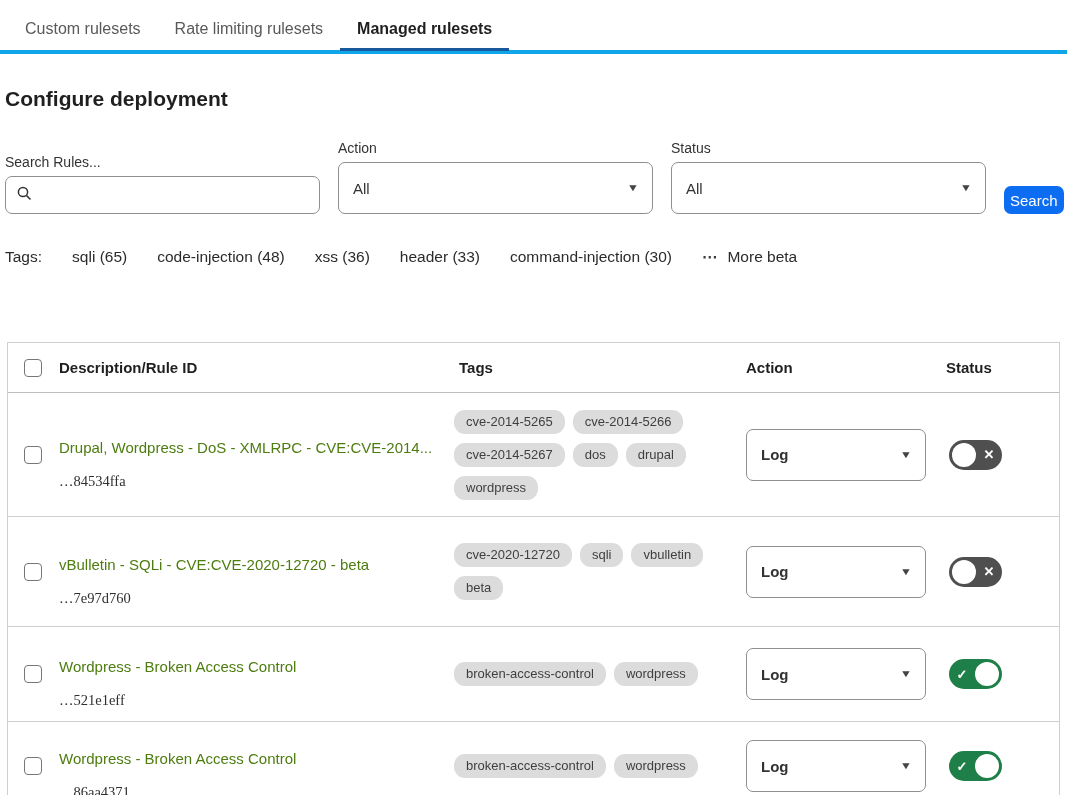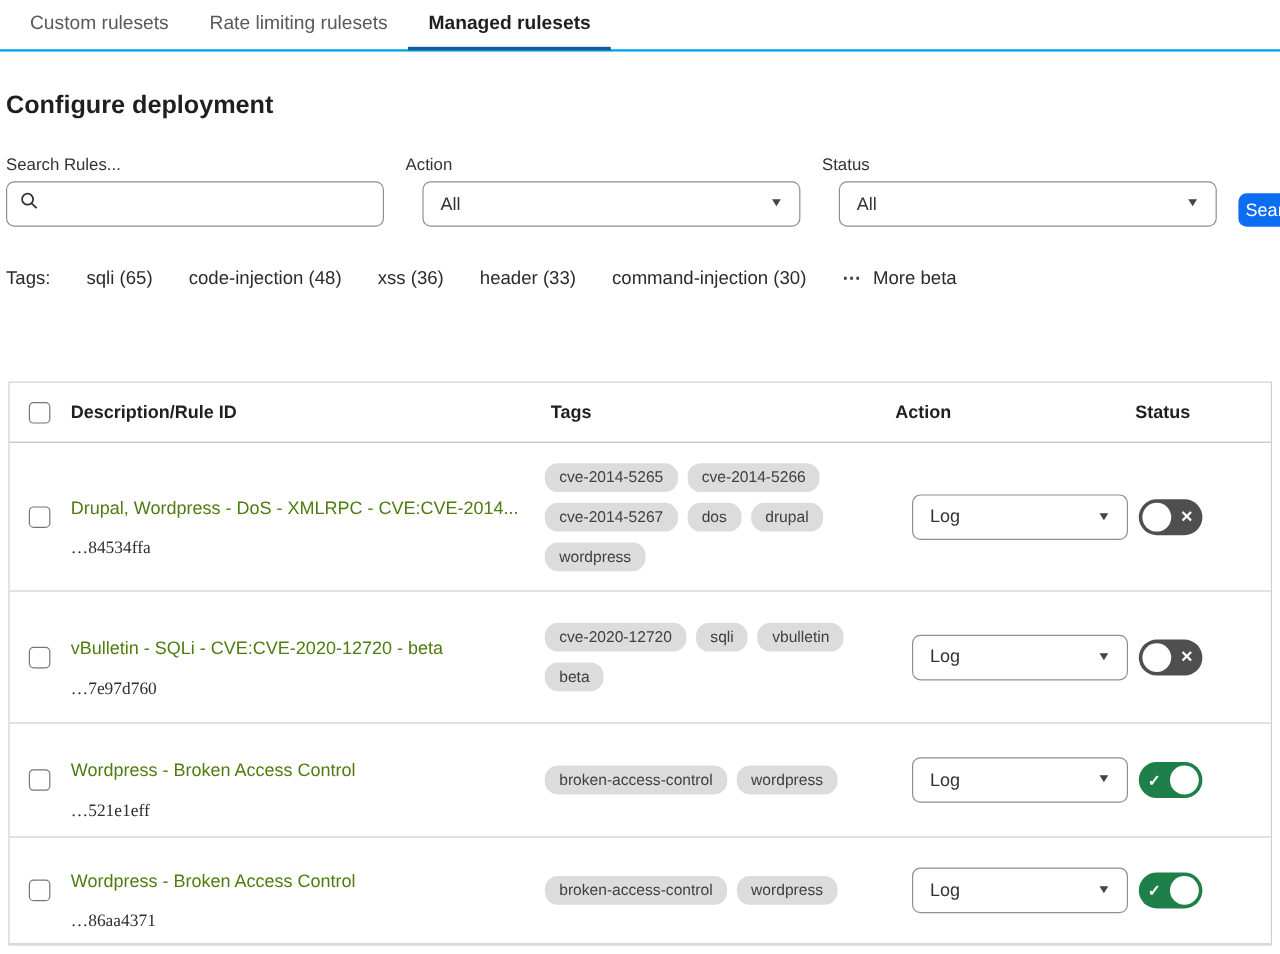--- a/index.html
+++ b/index.html
@@ -16,21 +16,21 @@
   *{box-sizing:border-box;}
   html,body{margin:0;padding:0;}
   body{
     width:1067px;height:795px;overflow:hidden;background:#fff;
     font-family:"Liberation Sans", sans-serif;color:#333;
   }
 
   
   .tabs{
     display:flex;align-items:flex-end;padding-left:8px;
-    border-bottom:2px solid #0ea5e9;height:43px;
+    border-bottom:4px solid #0ea5e9;height:54px;
   }
   .tab{
     position:relative;padding:10px 17px 12px;font-size:16px;color:#595959;
     cursor:pointer;white-space:nowrap;
   }
   .tab.active{color:#1f1f1f;font-weight:700;}
   .tab.active::after{
     content:"";position:absolute;left:0;right:0;bottom:-1px;height:3px;
     background:var(--tab-underline);
   }
@@ -48,23 +48,23 @@
 
   
   .filters{display:flex;gap:18px;margin-top:28px;align-items:flex-end;}
   .field{display:flex;flex-direction:column;}
   .field-label{font-size:14px;color:#333;margin-bottom:6px;}
   .search-box{
     width:315px;height:38px;border:1px solid var(--border-input);border-radius:7px;
     display:flex;align-items:center;padding:0 10px;background:#fff;gap:8px;
   }
   .select{
-    height:38px;border:1px solid var(--border-input);border-radius:7px;background:#fff;
+    height:52px;border:1px solid var(--border-input);border-radius:7px;background:#fff;
     display:flex;align-items:center;justify-content:space-between;
-    padding:0 14px;font-size:15px;color:#333;cursor:pointer;margin-left:14px;
+    padding:0 14px;font-size:15px;color:#333;cursor:pointer;
   }
   .filters .select{width:315px;}
   .caret{font-size:10px;color:#444;transform:scaleX(1.25);line-height:1;}
   .btn-search{
     flex:1;height:28px;background:var(--accent-blue);color:#fff;border:none;
     border-radius:7px;font-size:15px;font-family:inherit;cursor:pointer;
   }
 
   
   .tags-bar{display:flex;align-items:center;gap:30px;margin-top:34px;font-size:15.5px;}
@@ -91,21 +91,21 @@
   .desc-cell{padding-left:5px;padding-right:20px;}
   .rule-desc{font-size:15px;color:#4d7c0f;line-height:20px;margin-top:18px;}
   .rule-id{
     font-family:Liberation Serif, serif;font-size:14.5px;color:#2f2f2f;margin-top:15px;
   }
   .pills{display:flex;flex-wrap:wrap;gap:9px 8px;padding-right:18px;}
   .pill{
     background:var(--tag-pill-bg);color:#3f3f3f;font-size:13px;line-height:1;
     padding:5px 12px 6px;border-radius:11px;white-space:nowrap;
   }
-  .action-cell{padding-left:5px;}
+  .action-cell{padding-left:5px;font-weight:bold;}
   .action-cell .select{width:180px;}
   .status-cell{padding-left:8px;}
   .toggle{
     width:53px;height:30px;border-radius:15px;display:flex;align-items:center;
     justify-content:space-between;padding:0 3px;cursor:pointer;
   }
   .toggle.off{background:var(--toggle-off);}
   .toggle.on{background:var(--toggle-on);}
   .knob{width:24px;height:24px;border-radius:50%;background:#fff;flex:none;}
   .toggle-glyph{color:#fff;font-size:13px;font-weight:700;width:20px;text-align:center;}

